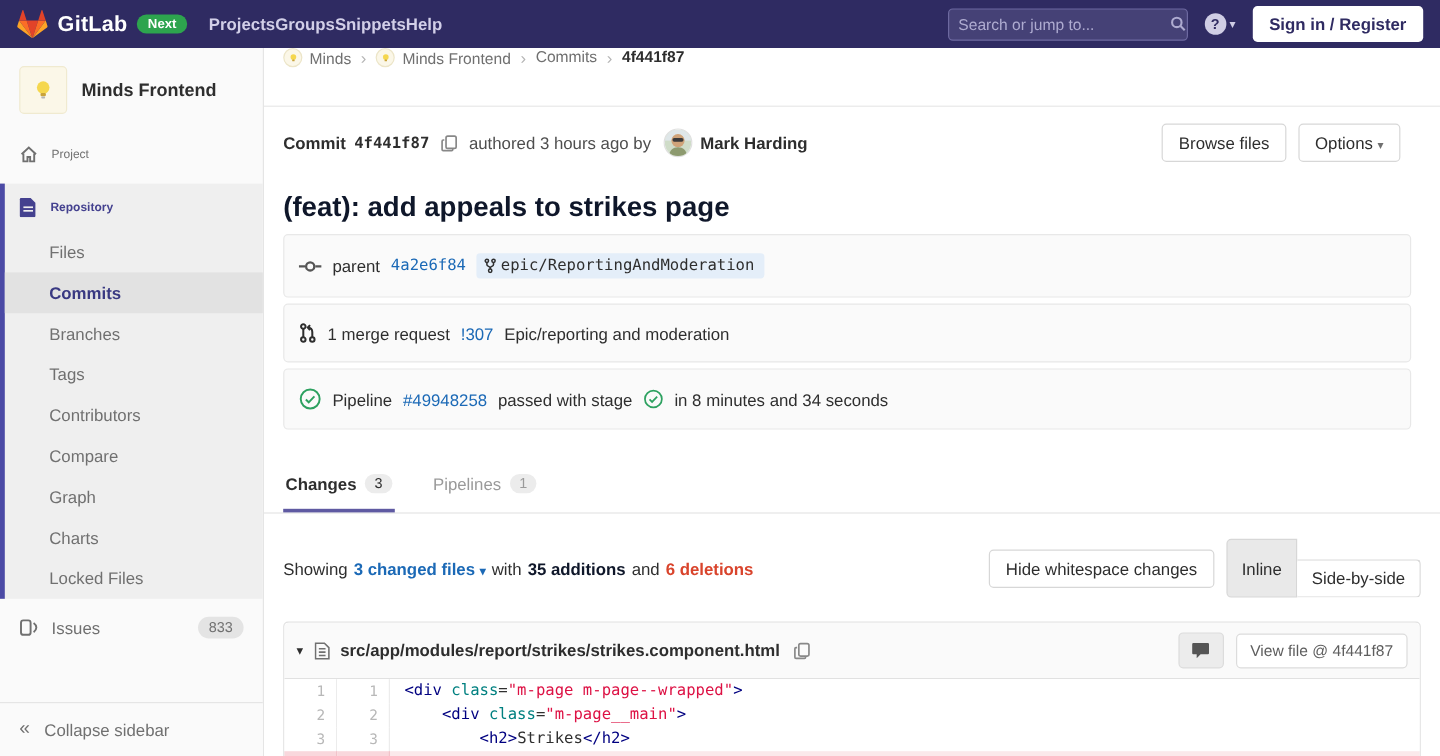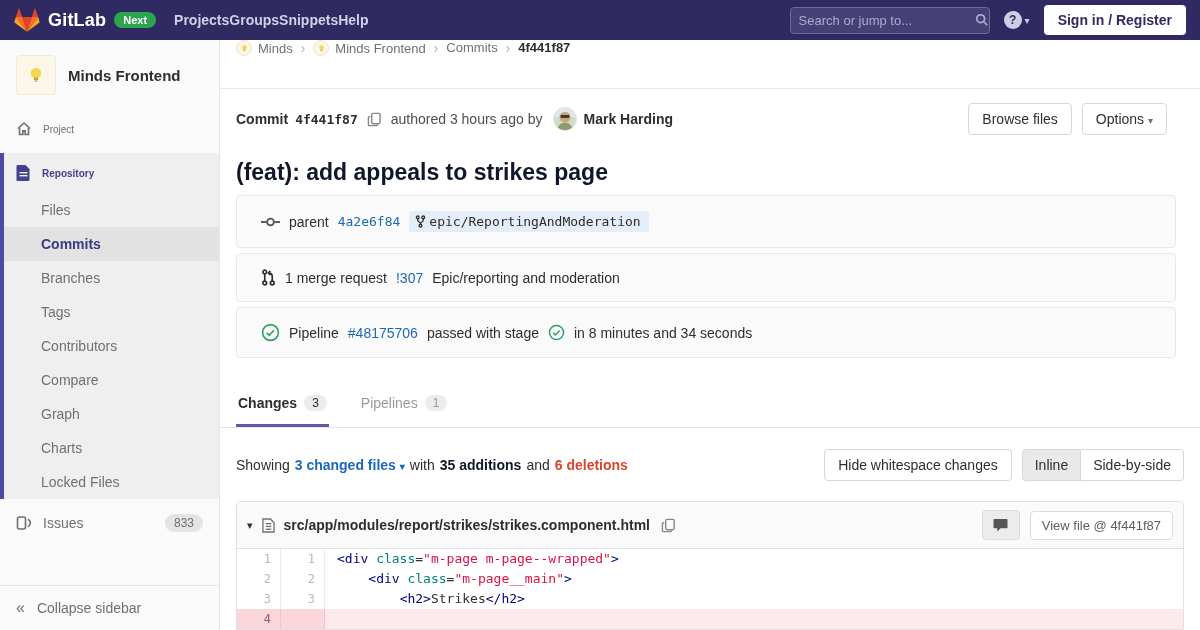--- a/index.html
+++ b/index.html
@@ -70,21 +70,21 @@
   .icon-btn { background:none; border:none; cursor:pointer; display:flex; align-items:center; padding:0 2px; }
   .author-avatar { width:24px; height:24px; border-radius:50%; overflow:hidden;
     border:1px solid #e0e0e0; margin-left:3px; }
   .author-name { font-weight:700; color:#2e2e2e; }
   .meta-actions { margin-left:auto; display:flex; gap:10px; padding-right:17px; }
   .btn { background:#fff; border:1px solid #d7d7d7; border-radius:4px; font-size:14px;
     color:#2e2e2e; padding:7px 13px; cursor:pointer; font-family:"Liberation Sans", sans-serif; }
   .commit-title { font-size:23px; font-weight:700; color:#0f172a; padding:24px 16px 4px 16px; }
 
   .info-box { margin:5px 24px 0 16px; border:1px solid #e8e8e8; background:#fafafa;
-    border-radius:4px; padding:15px 24px; display:flex; align-items:center; gap:9px;
+    border-radius:4px; padding:15px 12px; display:flex; align-items:center; gap:9px;
     font-size:14px; color:#2e2e2e; }
   .info-box:first-of-type { margin-top:14px; }
   a.link { color:#1b69b6; text-decoration:none; cursor:pointer; }
   .sha-link { font-family:"DejaVu Sans Mono", monospace; font-size:13px; }
   .branch-badge { background:#e4eef9; border-radius:3px; padding:3px 8px 3px 6px;
     font-family:"DejaVu Sans Mono", monospace; font-size:13px; color:#2e2e2e;
     display:flex; align-items:center; gap:3px; cursor:pointer; }
 
   .tabs-bar { margin-top:26px; border-bottom:1px solid #e5e5e5; display:flex;
     padding:0 16px; gap:30px; }
@@ -99,21 +99,21 @@
   .summary-text { display:flex; align-items:baseline; gap:5px; flex-wrap:wrap; }
   .files-link { color:#1b69b6; font-weight:700; cursor:pointer; }
   .caret-blue { color:#1b69b6; font-size:10px; }
   .adds { color:#0f172a; font-weight:700; }
   .dels { color:#d9442c; font-weight:700; }
   .summary-actions { margin-left:auto; display:flex; align-items:center; gap:10px; }
   .seg-group { display:flex; }
   .seg { background:#fff; border:1px solid #d7d7d7; font-size:14px; color:#2e2e2e;
     padding:7px 12px; cursor:pointer; font-family:"Liberation Sans", sans-serif; }
   .seg.first { border-radius:4px 0 0 4px; }
-  .seg.last { border-radius:0 4px 4px 0; border-left:none; }
+  .seg.last { border-radius:0 4px 4px 0; border-left:none;margin-top:17px; }
   .seg.active { background:#e9e9e9; }
 
   .diff-box { margin:20px 16px 0 16px; border:1px solid #e1e1e1; border-radius:4px 4px 0 0; }
   .diff-header { background:#fafafa; border-radius:4px 4px 0 0; padding:8px 10px;
     display:flex; align-items:center; gap:9px; border-bottom:1px solid #e1e1e1; }
   .file-caret { font-size:11px; color:#2e2e2e; cursor:pointer; }
   .file-path { font-size:14px; font-weight:700; color:#2e2e2e; }
   .diff-header-actions { margin-left:auto; display:flex; gap:10px; align-items:center; }
   .comment-btn { background:#ececec; border:1px solid #dcdcdc; border-radius:4px;
     width:38px; height:30px; display:flex; align-items:center; justify-content:center; cursor:pointer; }
@@ -341,21 +341,21 @@
   </div>
 
   <div class="info-box">
     <span>
       <svg width="19" height="19" viewBox="0 0 20 20" fill="none" stroke="#2da160" stroke-width="1.7">
         <circle cx="10" cy="10" r="8.3"></circle>
           <path d="M6.2 10.4l2.5 2.5 5-5.2"></path>
       </svg>
     </span>
     <span>Pipeline</span>
-    <a class="link">#48175706</a>
+    <a class="link">#49948258</a>
     <span>passed with stage</span>
     <span>
       <svg width="17" height="17" viewBox="0 0 20 20" fill="none" stroke="#2da160" stroke-width="1.7">
         <circle cx="10" cy="10" r="8.3"></circle>
           <path d="M6.2 10.4l2.5 2.5 5-5.2"></path>
       </svg>
     </span>
     <span>in 8 minutes and 34 seconds</span>
   </div>
 

